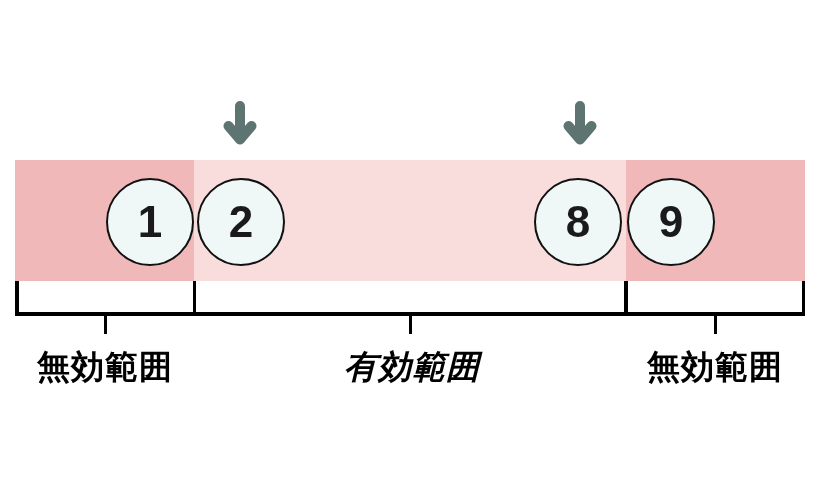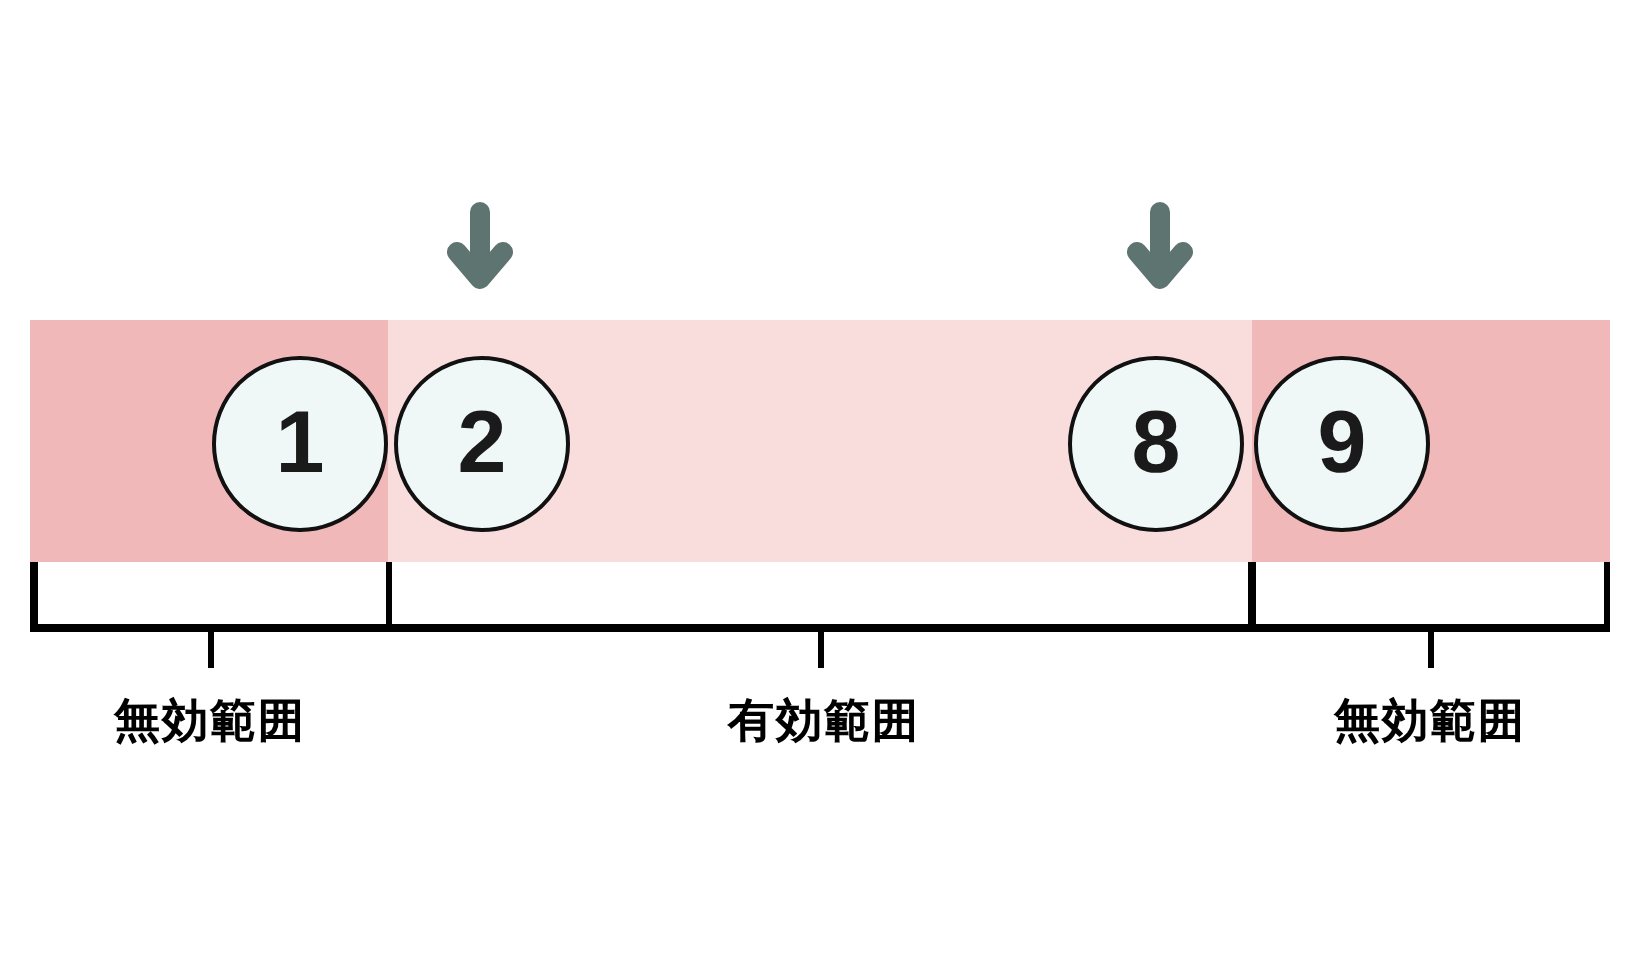--- a/index.html
+++ b/index.html
@@ -77,28 +77,28 @@
   .tu-4 { left: 801.5px; }
   .td-1 { left: 103.5px; }
   .td-2 { left: 408.5px; }
   .td-3 { left: 713.5px; }
 
   
   .range-label {
     position: absolute;
     top: 345px;
     transform: translateX(-50%);
-    font-size: 23px;
+    font-size: 33px;
     font-weight: 700;
     color: #000000;
     letter-spacing: 1px;
     white-space: nowrap;
   }
   .rl-left  { left: 105px; }
-  .rl-mid   { left: 412px; }
+  .rl-mid   { left: 412px; font-style: italic; }
   .rl-right { left: 715px; }
 </style>
 </head>
 <body>
 
 <div class="stage">
 
   <div class="band">
     <div class="band-seg invalid seg-left"></div>
     <div class="band-seg valid seg-mid"></div>

